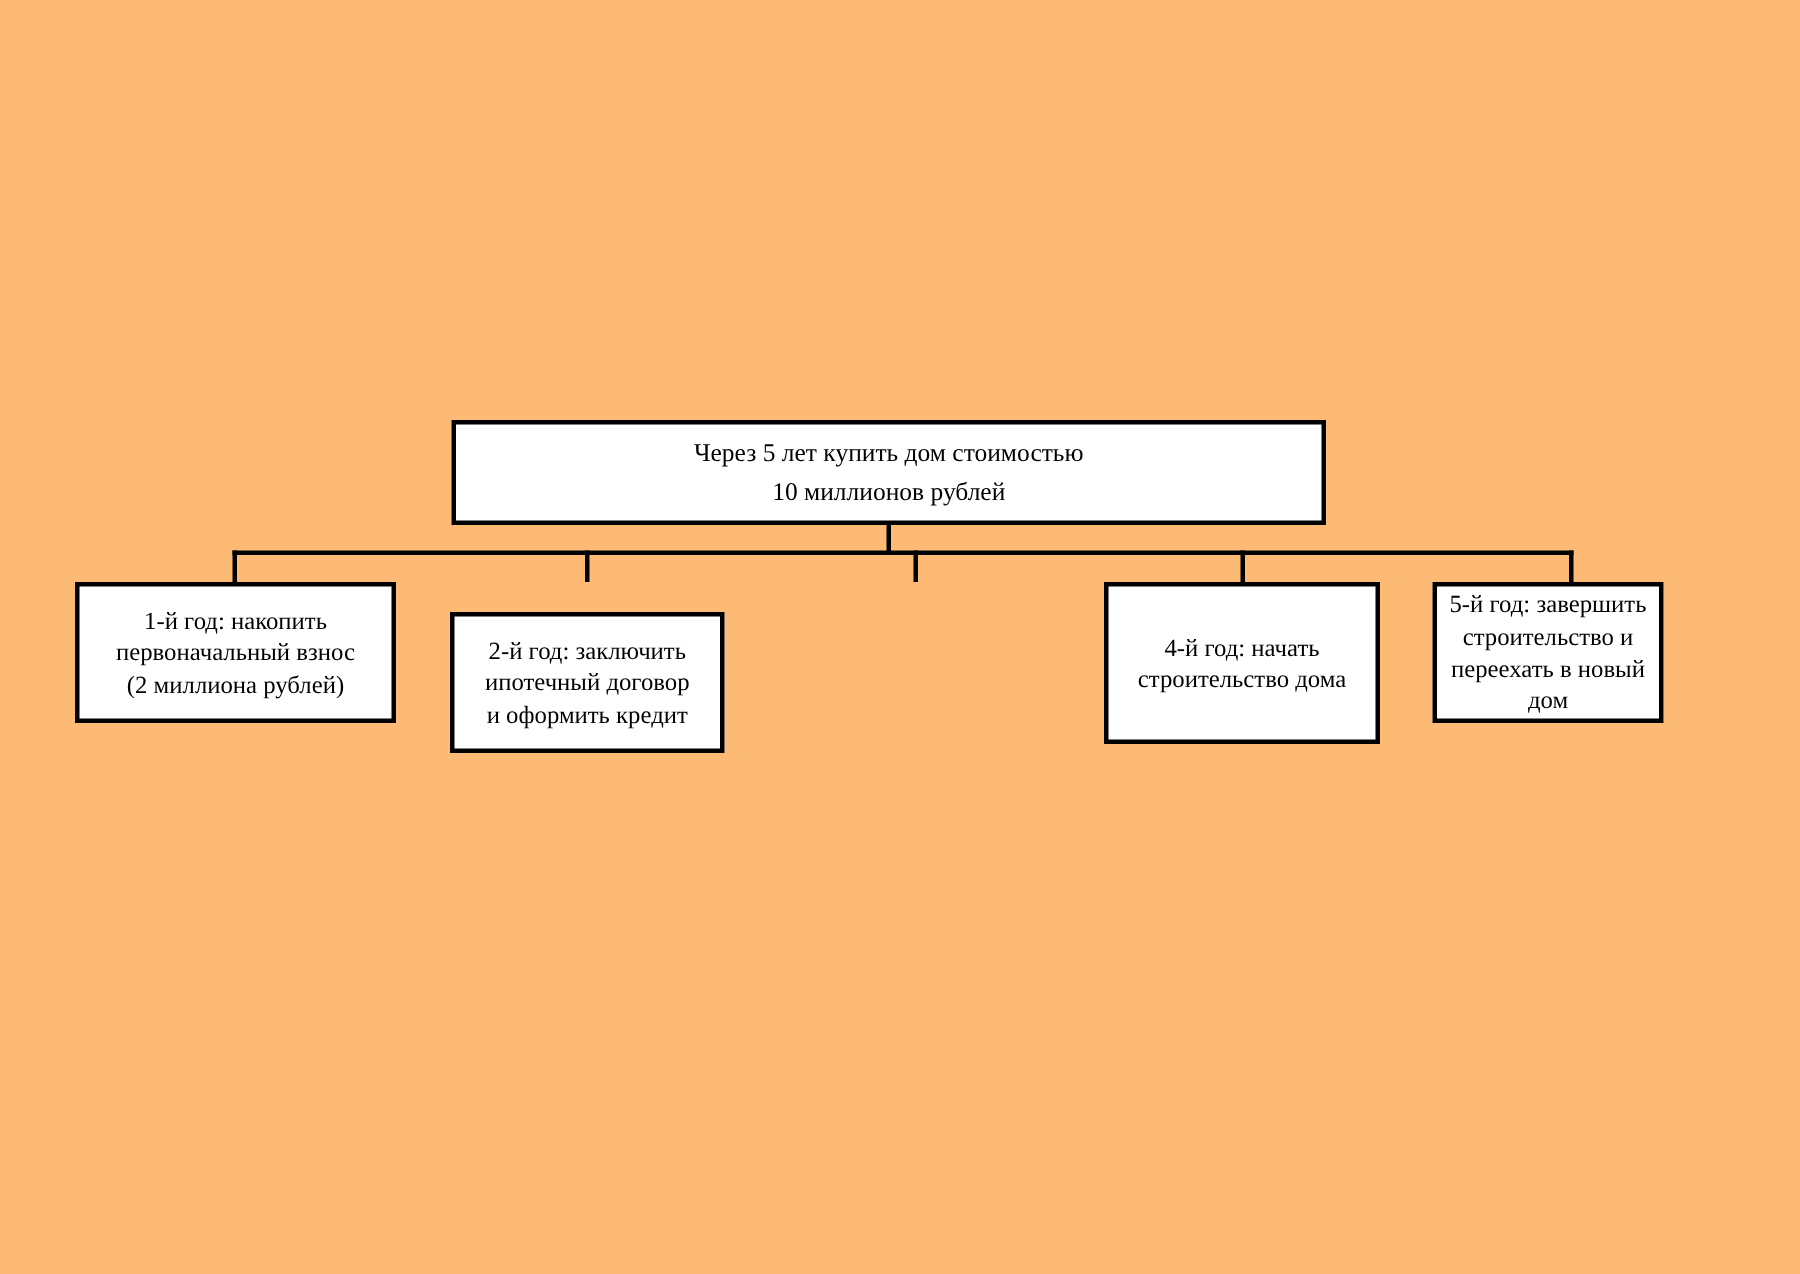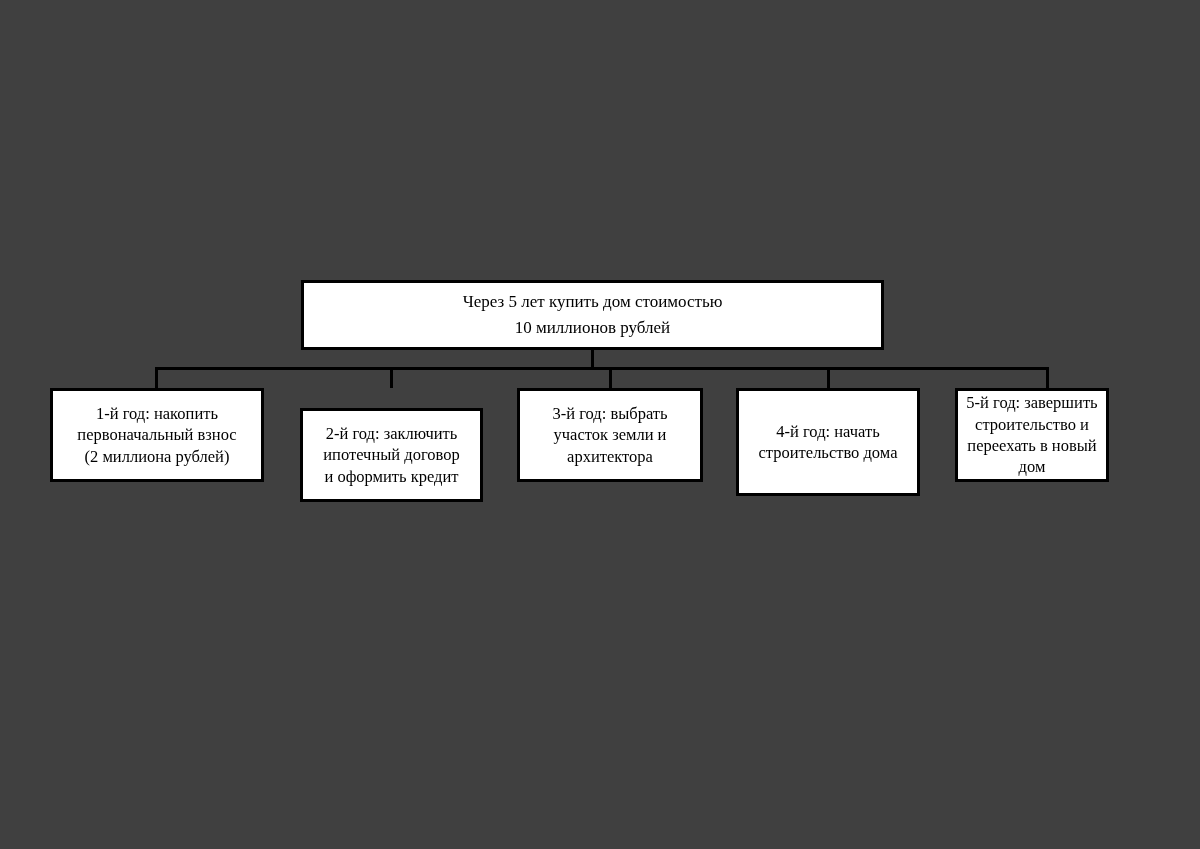--- a/index.html
+++ b/index.html
@@ -13,21 +13,21 @@
     height: 849px;
     font-family: "Liberation Serif", "DejaVu Serif", serif;
     color: #000000;
     overflow: hidden;
   }
 
   #canvas {
     position: relative;
     width: 1200px;
     height: 849px;
-    background: #404040;
+    background: #fdba74;
   }
 
   
   .node {
     position: absolute;
     box-sizing: border-box;
     border: 3px solid #000000;
     background: #ffffff;
     display: flex;
     align-items: center;
@@ -119,25 +119,20 @@
 первоначальный взнос
 (2 миллиона рублей)</span>
   </div>
 
   <div class="node child-node" id="child-node-1">
     <span class="node-text">2-й год: заключить
 ипотечный договор
 и оформить кредит</span>
   </div>
 
-  <div class="node child-node" id="child-node-2">
-    <span class="node-text">3-й год: выбрать
-участок земли и
-архитектора</span>
-  </div>
 
   <div class="node child-node" id="child-node-3">
     <span class="node-text">4-й год: начать
 строительство дома</span>
   </div>
 
   <div class="node child-node" id="child-node-4">
     <span class="node-text">5-й год: завершить
 строительство и
 переехать в новый

